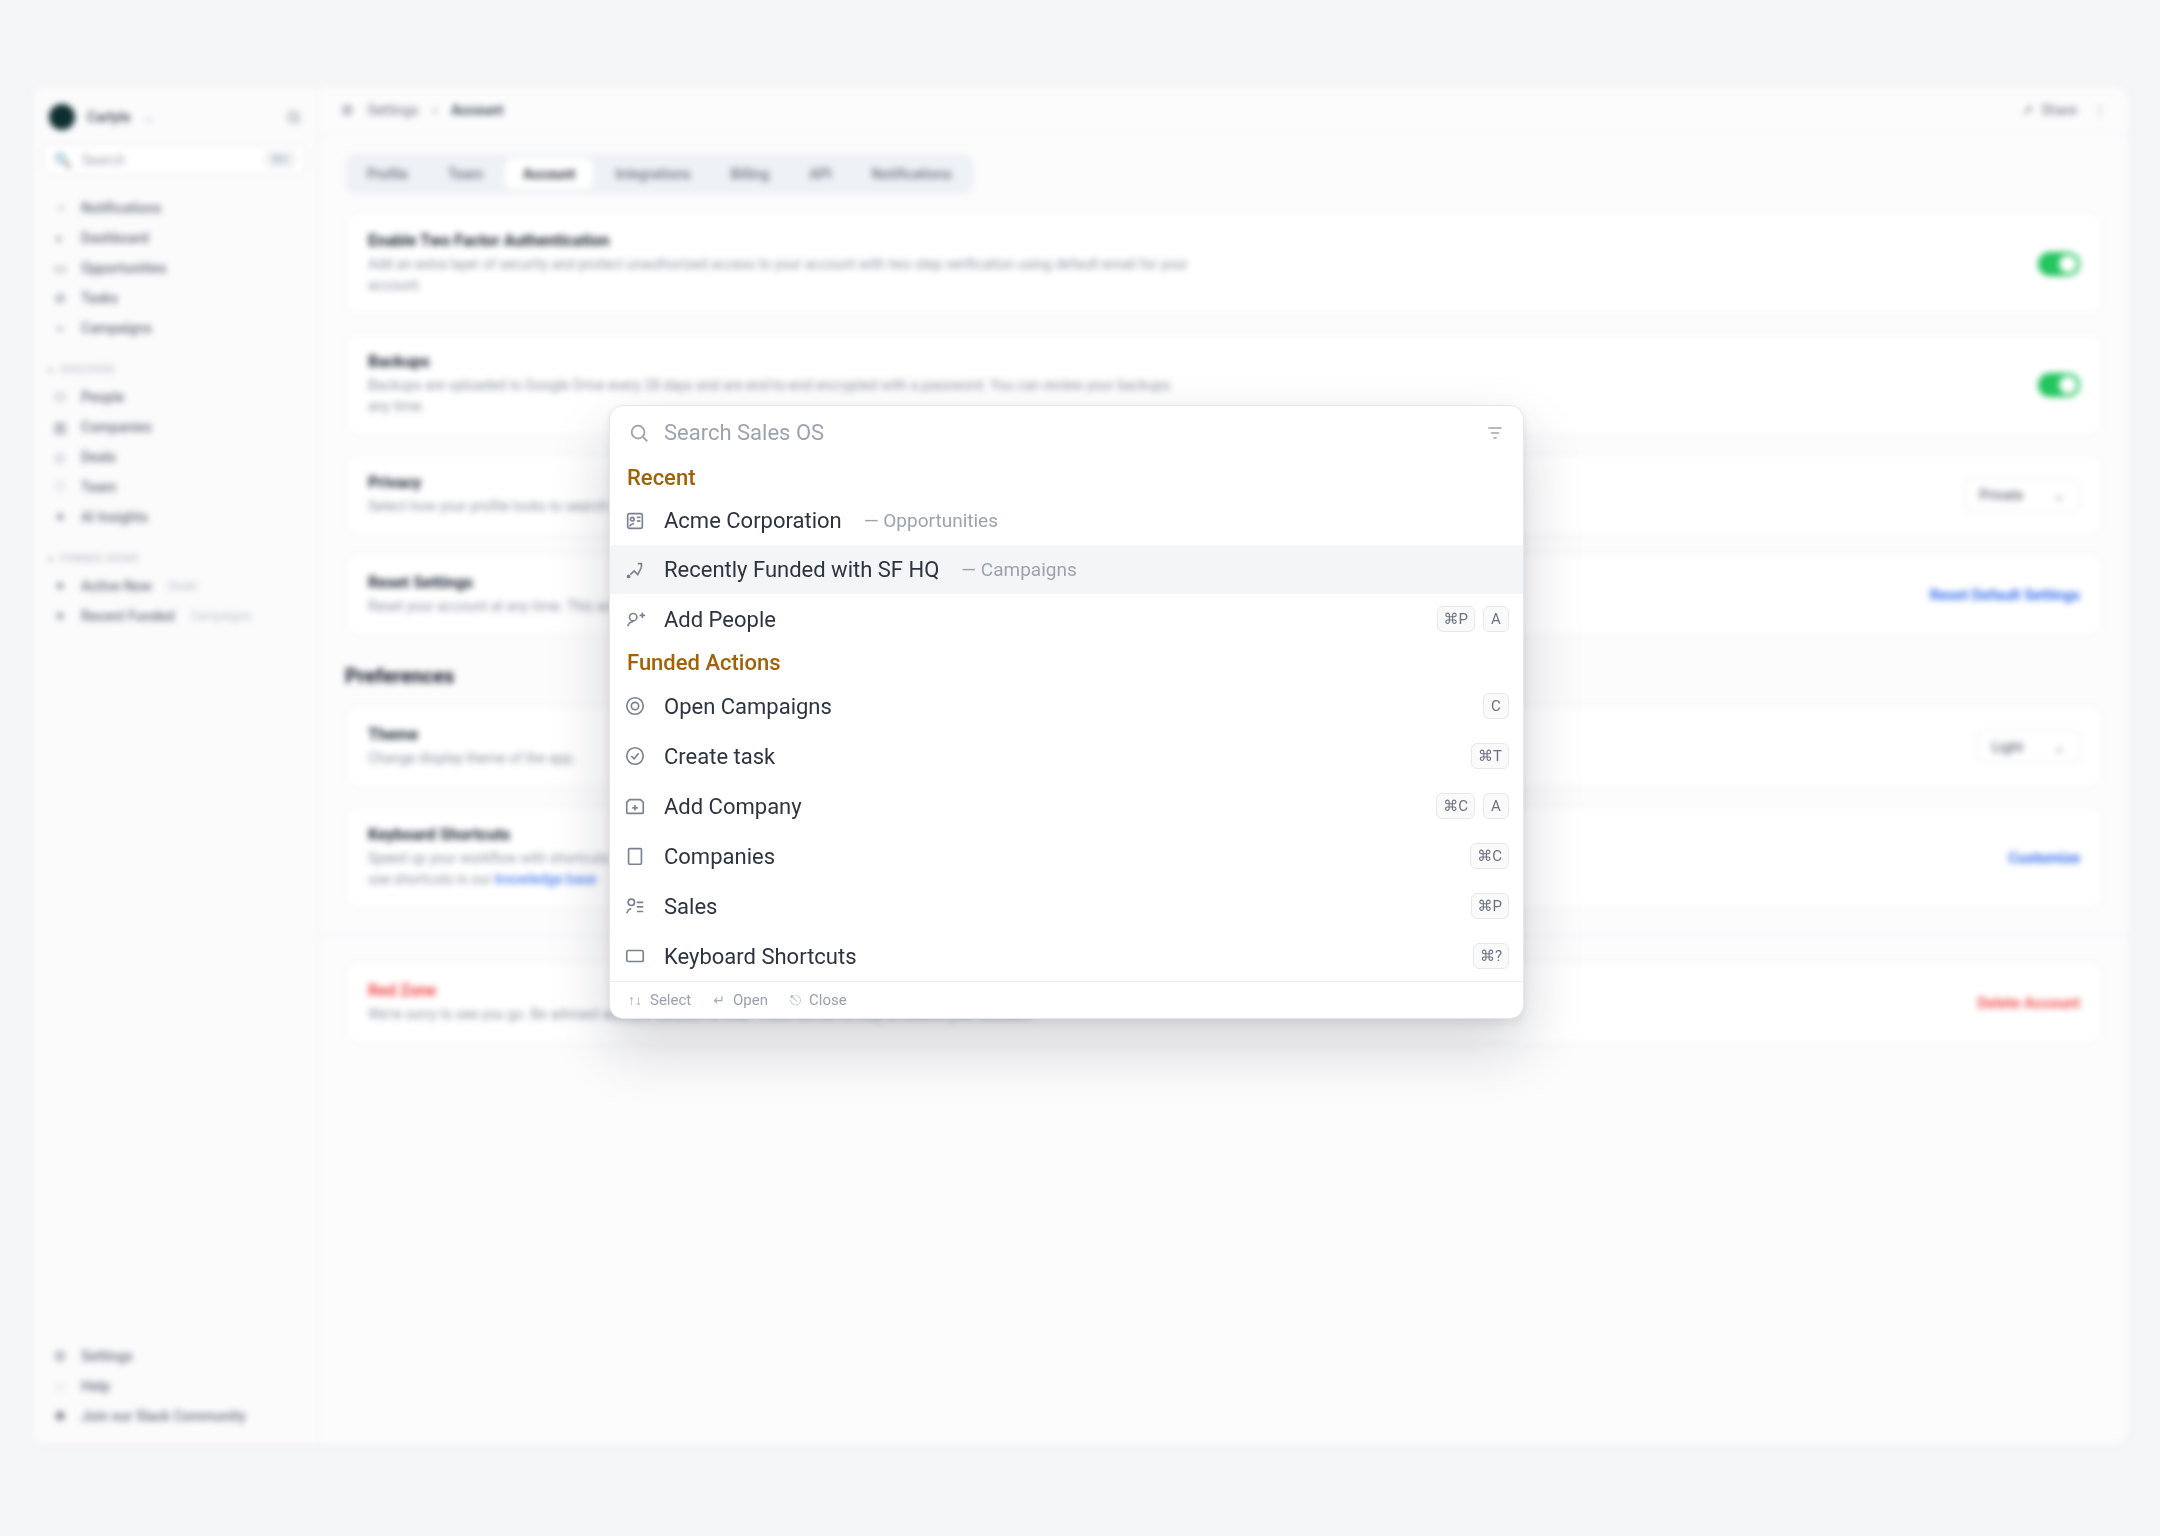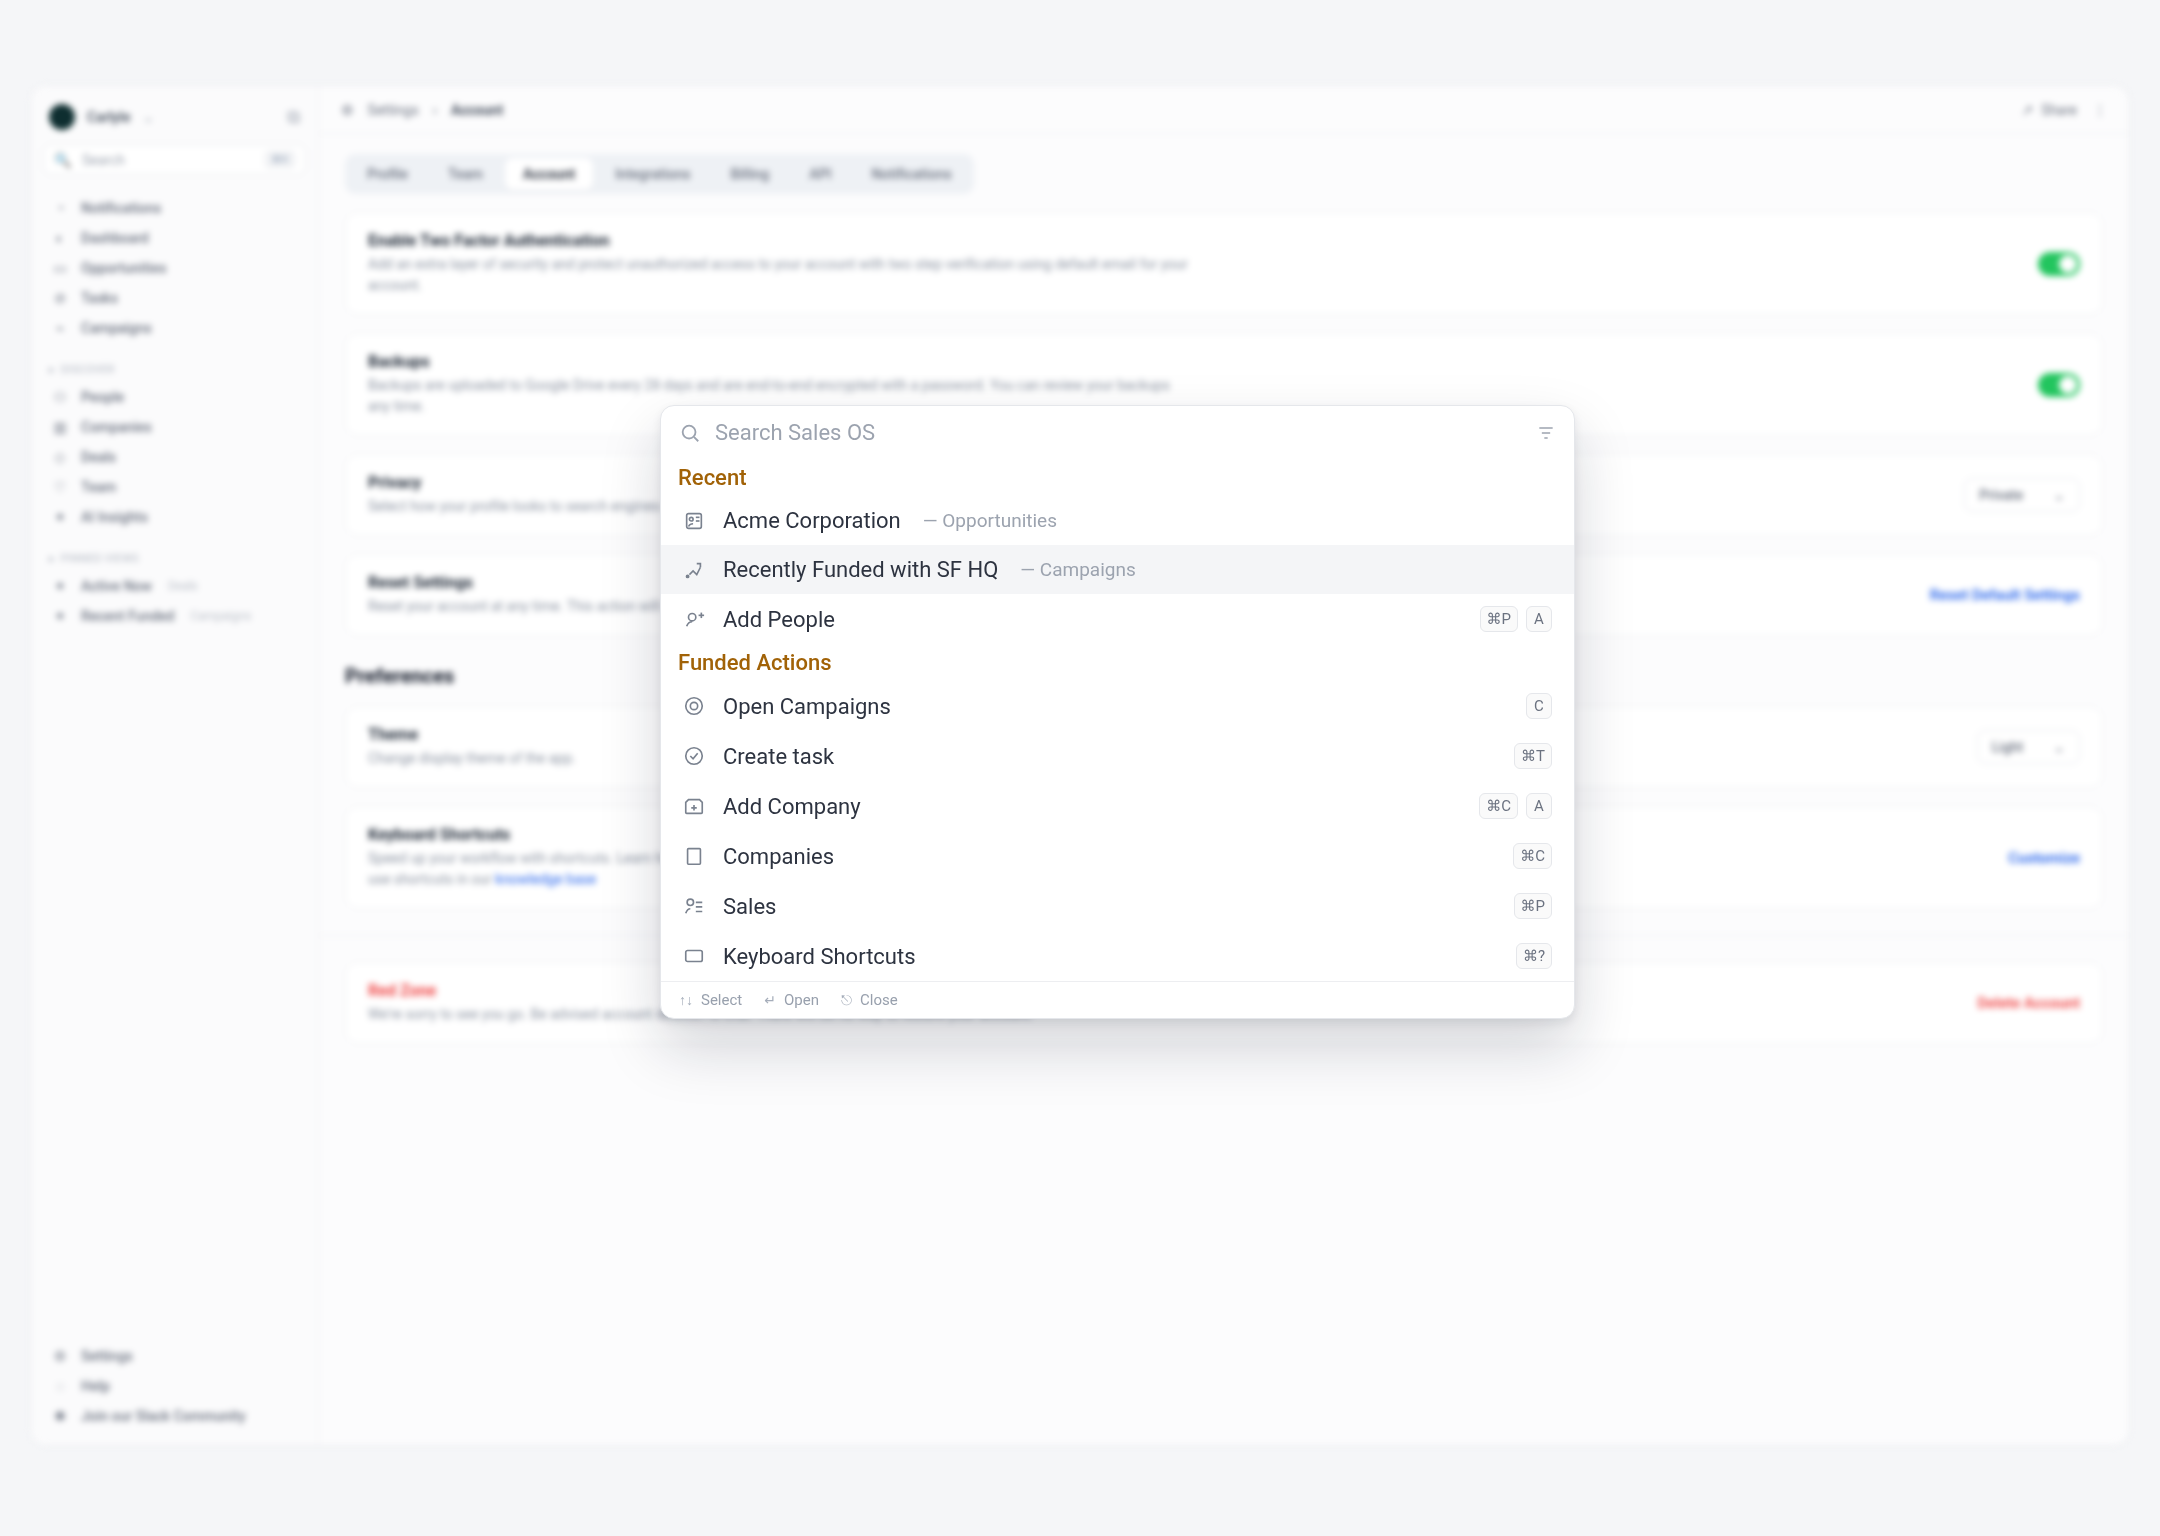--- a/index.html
+++ b/index.html
@@ -136,21 +136,21 @@
   .toggle::after{
     content:""; position:absolute; width:18px; height:18px; background:#fff; border-radius:50%;
     top:3px; right:3px;
   }
   .hr-soft { height:1px; background:#edeef1; margin: 26px -26px; }
 
   
   .palette {
     position:absolute;
     top: 405px;
-    left: 660px;
+    left: 609px;
     width: 915px;
     background:#fff;
     border:1px solid #e5e7eb;
     border-radius:14px;
     box-shadow: 0 28px 60px rgba(15,23,42,.18), 0 4px 10px rgba(15,23,42,.08);
     overflow:hidden;
   }
   .p-search {
     display:flex; align-items:center;
     padding: 14px 18px;
@@ -161,21 +161,21 @@
   .p-search .filter-ico { margin-left:auto; color:#9ca3af; font-size:18px; }
   .p-section-label {
     padding: 6px 17px;
     color:#a16207;
     font-size: 22px;
     font-weight:500;
   }
   .p-item {
     display:flex; align-items:center;
     gap:16px;
-    padding: 12px 22px;
+    padding: 12px 14px;
     font-size: 22px;
     color:#2d3340;
   }
   .p-item.hover { background:#f4f5f7; }
   .p-item .ico { width:24px; color:#7a828f; display:inline-flex; }
   .p-item .ctxspan { color:#9ca3af; font-size:19px; margin-left: 6px; text-align: right; }
   .p-item .kbds { margin-left:auto; display:flex; gap:8px; }
   .kbdchip {
     min-width:26px; height:26px;
     border:1px solid #e5e7eb;

